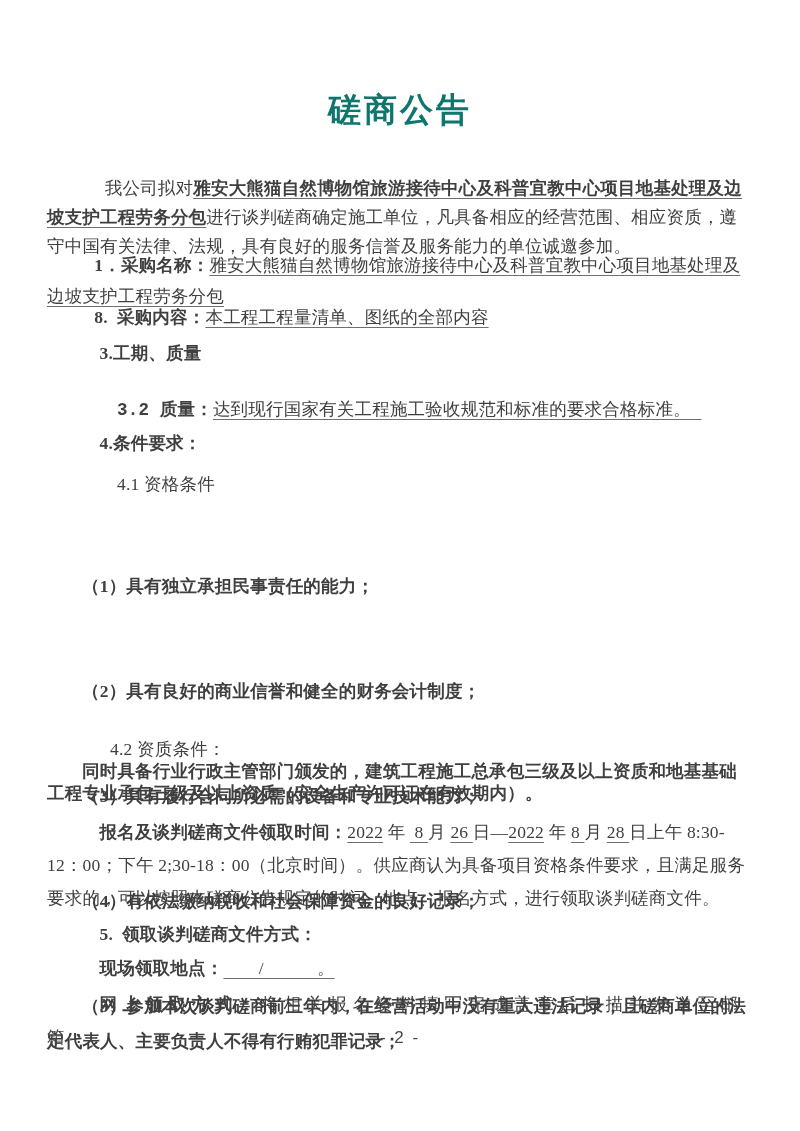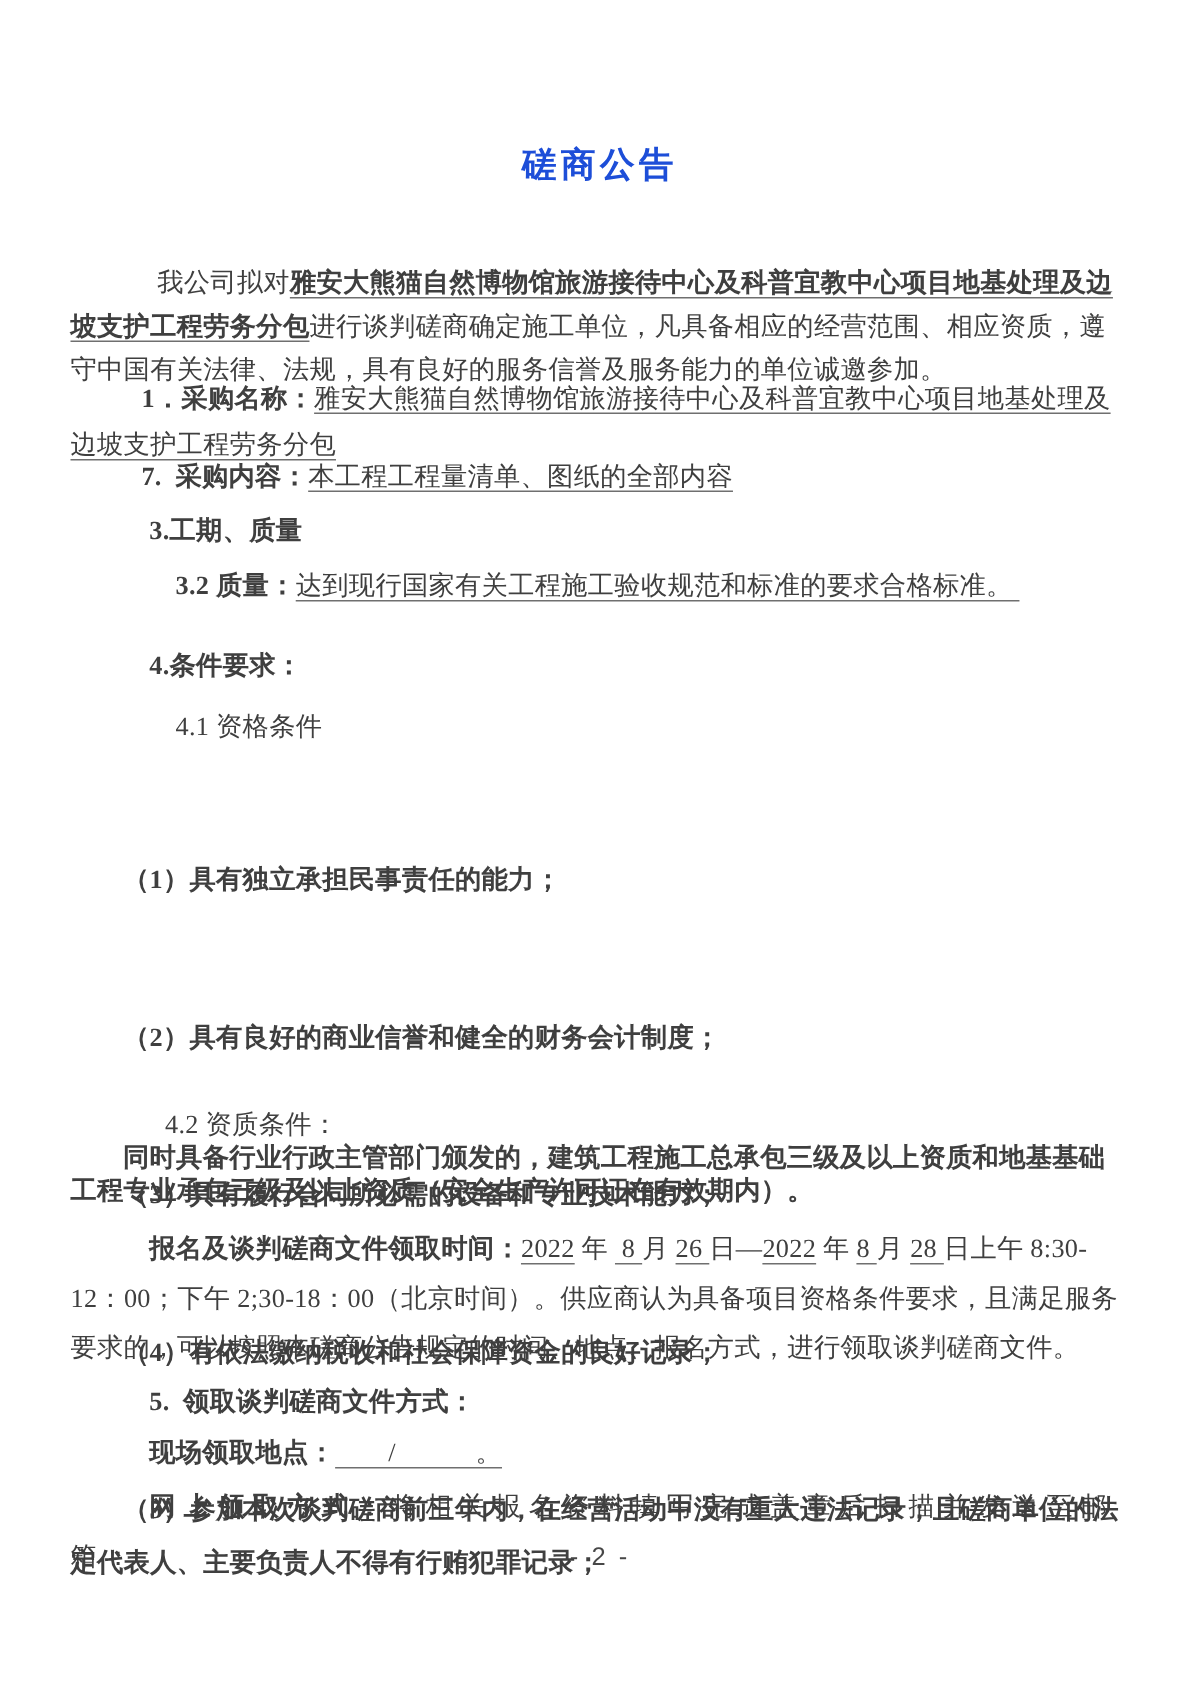--- a/index.html
+++ b/index.html
@@ -14,21 +14,21 @@
   .blk{
     position:absolute;left:47px;right:50px;
     font-size:17.5px;line-height:33px;
     margin:0;
     white-space:pre-wrap;
     letter-spacing:0.2px;
   }
   .title{
     position:absolute;top:88px;left:0;right:0;
     text-align:center;
-    font-size:23px;font-weight:700;color:#1d4ed8;
+    font-size:33px;font-weight:700;color:#0f766e;
     letter-spacing:3px;line-height:44px;
   }
   .b{font-weight:700;}
   .u{
     text-decoration:underline;
     text-underline-offset:4px;
     text-decoration-thickness:1px;
     text-decoration-color:#6f6f6f;
   }
   .lh29{line-height:29px;}
@@ -54,26 +54,26 @@
 <body>
 
 <div class="page">
 
   <div class="title">磋商公告</div>
 
   <p class="blk lh29 ind34" style="top:174px;"><span>我公司拟对</span><span class="b u">雅安大熊猫自然博物馆旅游接待中心及科普宜教中心项目地基处理及边坡支护工程劳务分包</span><span>进行谈判磋商确定施工单位，凡具备相应的经营范围、相应资质，遵守中国有关法律、法规，具有良好的服务信誉及服务能力的单位诚邀参加。</span></p>
 
   <p class="blk lh31 ind27" style="top:250px;"><span class="b">1．采购名称：</span><span class="u">雅安大熊猫自然博物馆旅游接待中心及科普宜教中心项目地基处理及边坡支护工程劳务分包</span></p>
 
-  <p class="blk ind27" style="top:301px;"><span class="b">7.  采购内容：</span><span class="u">本工程工程量清单、图纸的全部内容</span></p>
+  <p class="blk ind27" style="top:301px;"><span class="b">8.  采购内容：</span><span class="u">本工程工程量清单、图纸的全部内容</span></p>
 
   <p class="blk b ind3" style="top:337px;">3.工期、质量</p>
 
 
-  <p class="blk ind4" style="top:374px;"><span class="b">3.2 质量：</span><span class="u">达到现行国家有关工程施工验收规范和标准的要求合格标准。 </span></p>
+  <p class="blk ind4" style="top:394px;font-family:Liberation Mono, monospace;"><span class="b">3.2 质量：</span><span class="u">达到现行国家有关工程施工验收规范和标准的要求合格标准。 </span></p>
 
   <p class="blk b ind3" style="top:427px;">4.条件要求：</p>
 
   <p class="blk ind4" style="top:468px;">4.1 资格条件</p>
 
   <div class="blk lh35 quals" style="top:499px;">
     <p>（1）具有独立承担民事责任的能力；</p>
     <p>（2）具有良好的商业信誉和健全的财务会计制度；</p>
     <p>（3）具有履行合同所必需的设备和专业技术能力；</p>
     <p>（4）有依法缴纳税收和社会保障资金的良好记录；</p>

